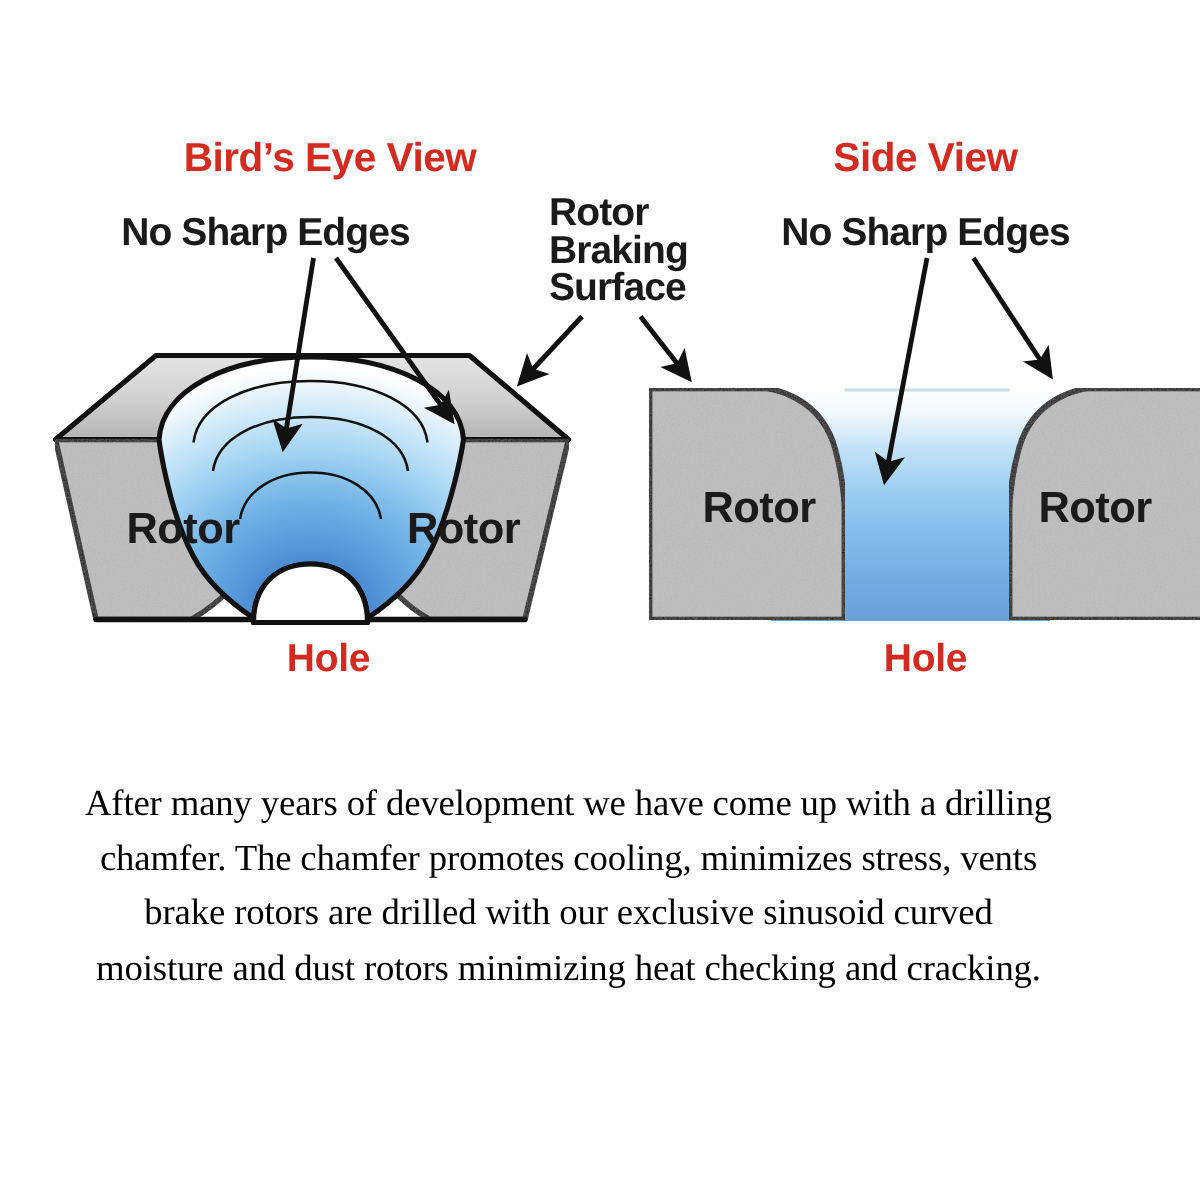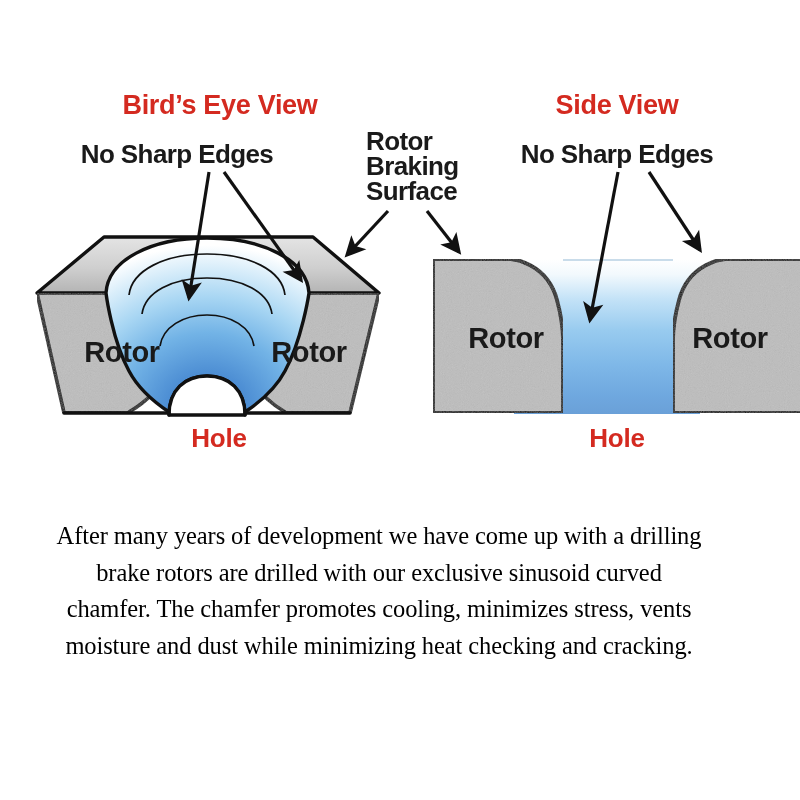--- a/index.html
+++ b/index.html
@@ -208,18 +208,18 @@
 
       <text class="t-rotor" x="489" y="348" text-anchor="middle" fill="#1A1A1A">Rotor</text>
       <text class="t-rotor" x="713" y="348" text-anchor="middle" fill="#1A1A1A">Rotor</text>
 
       <text class="t-hole" x="600" y="447" text-anchor="middle" fill="#D42A20">Hole</text>
     </g>
   </svg>
 
   <div class="caption-block">
     <span class="caption-line">After many years of development we have come up with a drilling</span>
+    <span class="caption-line">chamfer. The chamfer promotes cooling, minimizes stress, vents</span>
     <span class="caption-line">brake rotors are drilled with our exclusive sinusoid curved</span>
-    <span class="caption-line">chamfer. The chamfer promotes cooling, minimizes stress, vents</span>
-    <span class="caption-line">moisture and dust while minimizing heat checking and cracking.</span>
+    <span class="caption-line">moisture and dust rotors minimizing heat checking and cracking.</span>
   </div>
 
 </div>
 
 </body></html>

